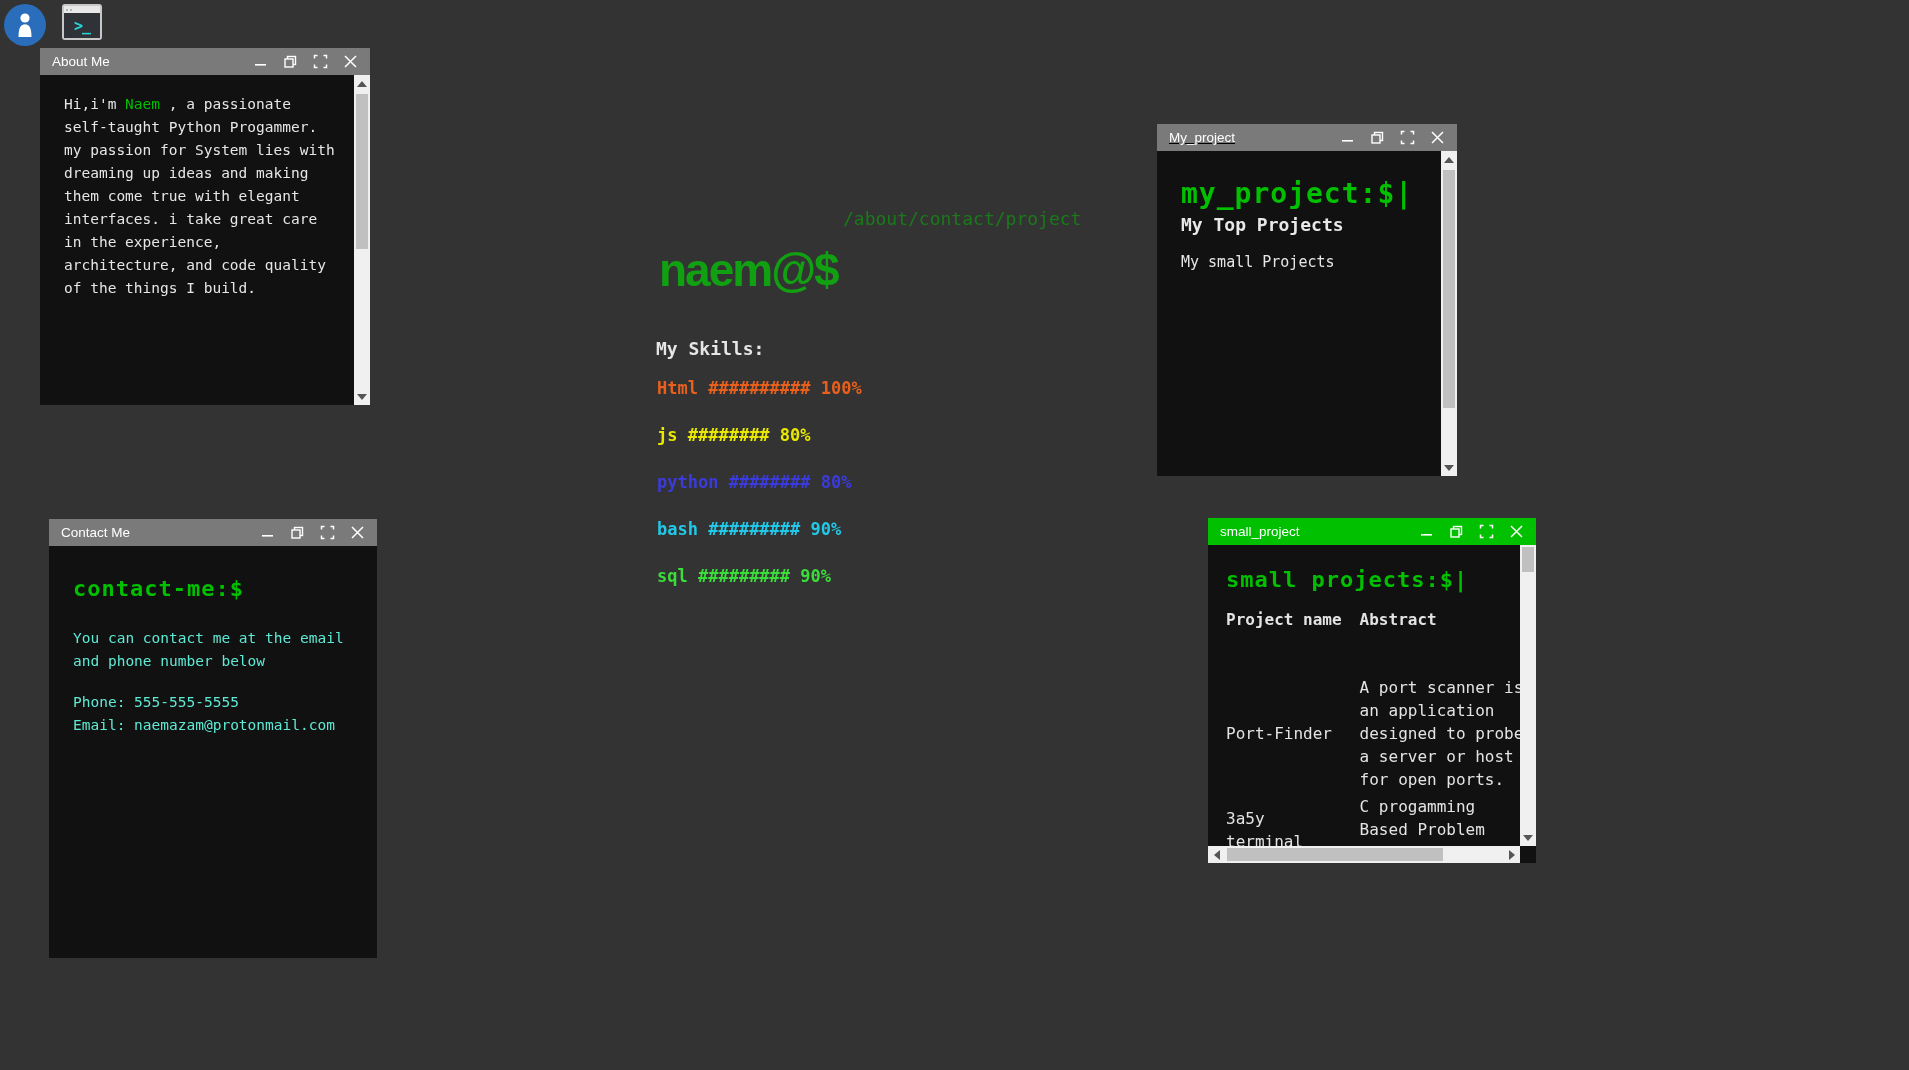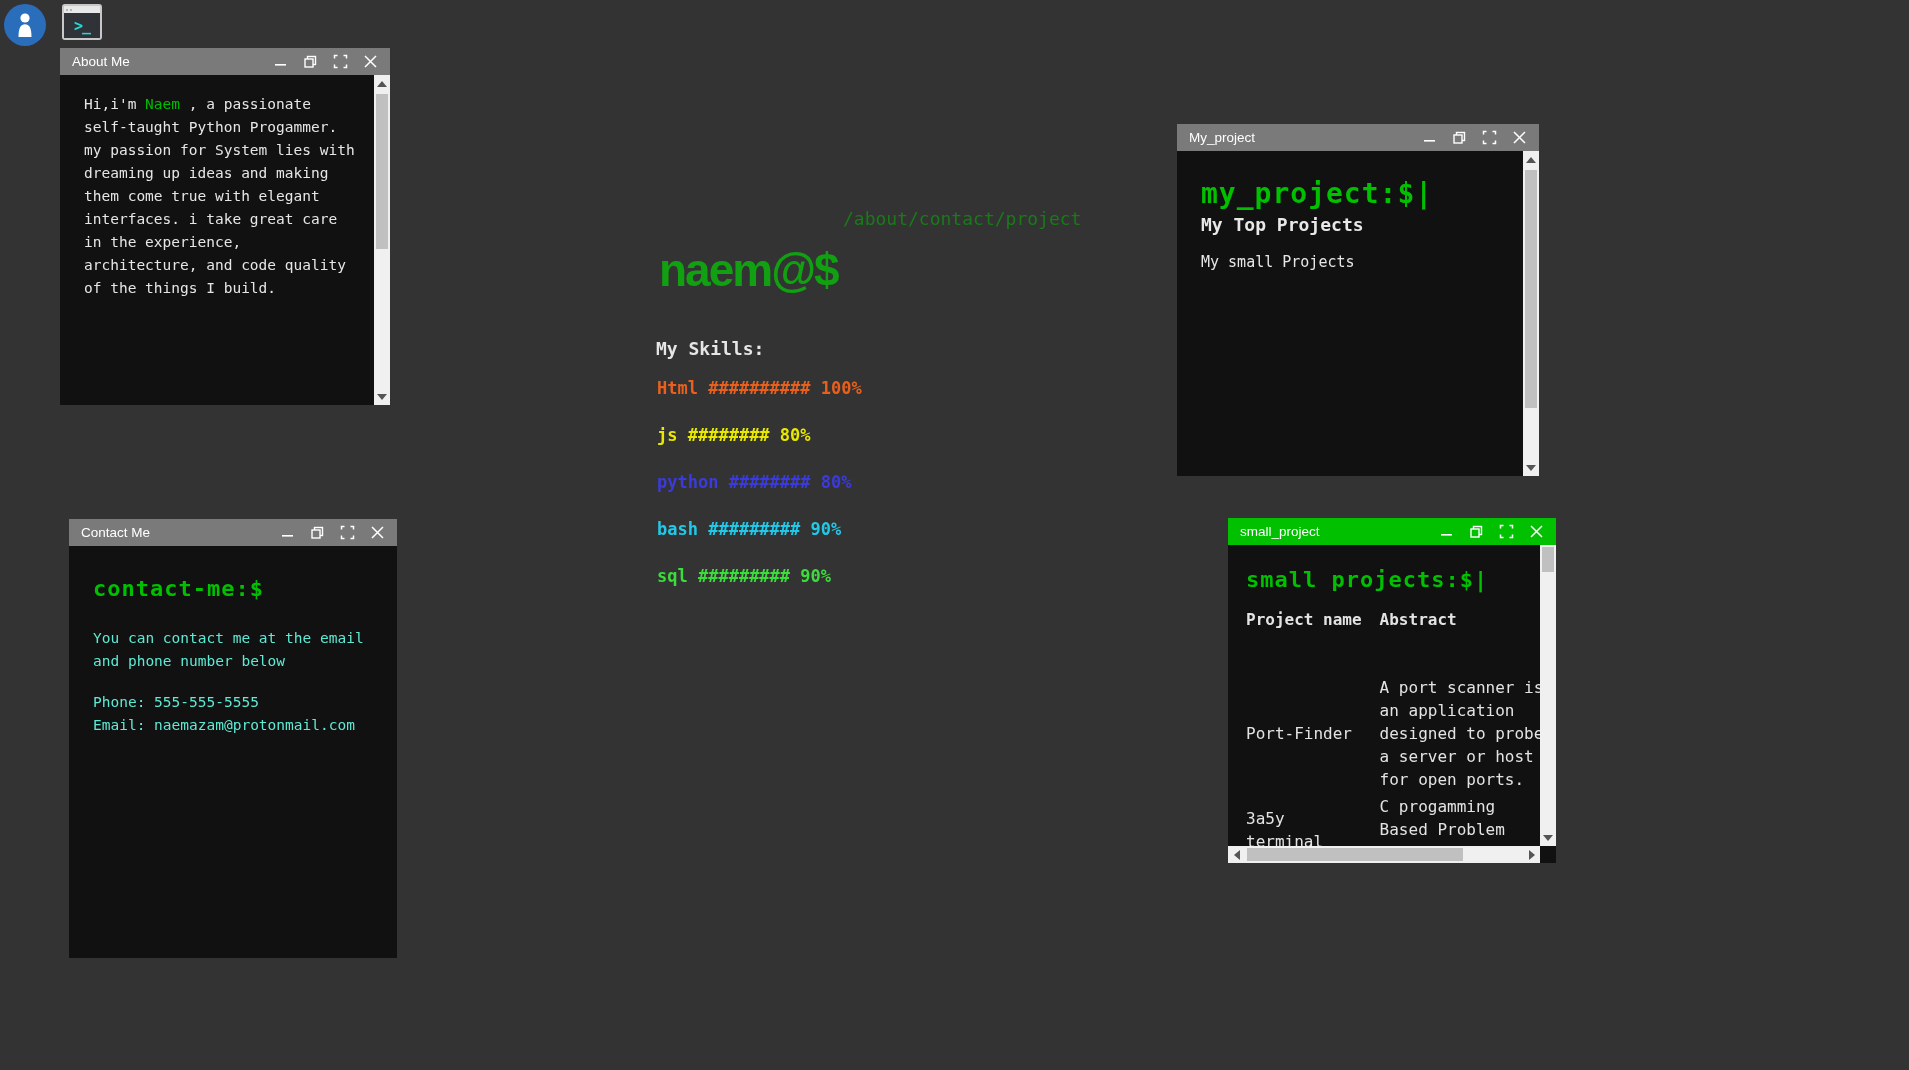--- a/index.html
+++ b/index.html
@@ -29,21 +29,21 @@
     left: 62px; width: 40px; height: 36px; background: #e8e8e8;
     border: 2px solid #c8c8c8; border-radius: 3px; box-sizing: border-box;
     display: flex; flex-direction: column;
   }
   .term-ico .bar { height: 7px; background:#e8e8e8; display:flex; align-items:center; padding-left:2px; gap:2px;}
   .term-ico .dot { width:2px;height:2px;background:#9aa;border-radius:50%;}
   .term-ico .body { flex:1; background:#2f3237; display:flex; align-items:center; justify-content:center;
      color:#25d8d8; font-family:"DejaVu Sans Mono", monospace; font-size:15px; font-weight:bold; letter-spacing:-1px;}
 
   
-  .win { position: absolute; box-sizing: border-box; margin-left: 20px; }
+  .win { position: absolute; box-sizing: border-box; }
   .win-title {
     height: 27px; display: flex; align-items: center;
     padding-left: 12px; color: #ffffff; font-size: 13.5px;
     font-family: "Liberation Sans", sans-serif;
     background: #7a7a7a; user-select: none;
   }
   .win-title.active { background: #00c000; }
   .win-title .t-label { flex: 1; }
   .win-btns { display: flex; align-items: center; gap: 15px; padding-right: 12px; }
   .wb { width: 15px; height: 15px; position: relative; cursor: pointer; }
@@ -79,21 +79,21 @@
   .grn { color: #00bb00; }
 
   
   #win-contact { left: 49px; top: 519px; width: 328px; }
   #win-contact .win-body { height: 412px; }
   #contact-head { font-size: 22px; margin: 12px 0 26px 0; }
   .c-line { font-size: 14.5px; line-height: 23px; color: #5eead4; }
   .c-gap { height: 18px; }
 
   
-  #win-myproj { left: 1157px; top: 124px; width: 362px; }
+  #win-myproj { left: 1157px; top: 124px; width: 300px; text-decoration: underline; }
   #win-myproj .win-body { height: 325px; }
   #mp-head { font-size: 28px; margin: 8px 0 4px 0; }
   #mp-sub { font-size: 18px; font-weight: bold; color: #e8e8e8; margin-bottom: 14px; }
   .proj-link { color: #1db31d; font-size: 15px; line-height: 23px; display: block; text-decoration: none; cursor: pointer; }
   #mp-small { color: #e6e6e6; font-size: 15px; margin-top: 18px; }
 
   
   #win-small { left: 1208px; top: 518px; width: 328px; }
   #win-small .win-body { height: 318px; }
   #sp-head { font-size: 22px; margin: 8px 0 18px 0; }

